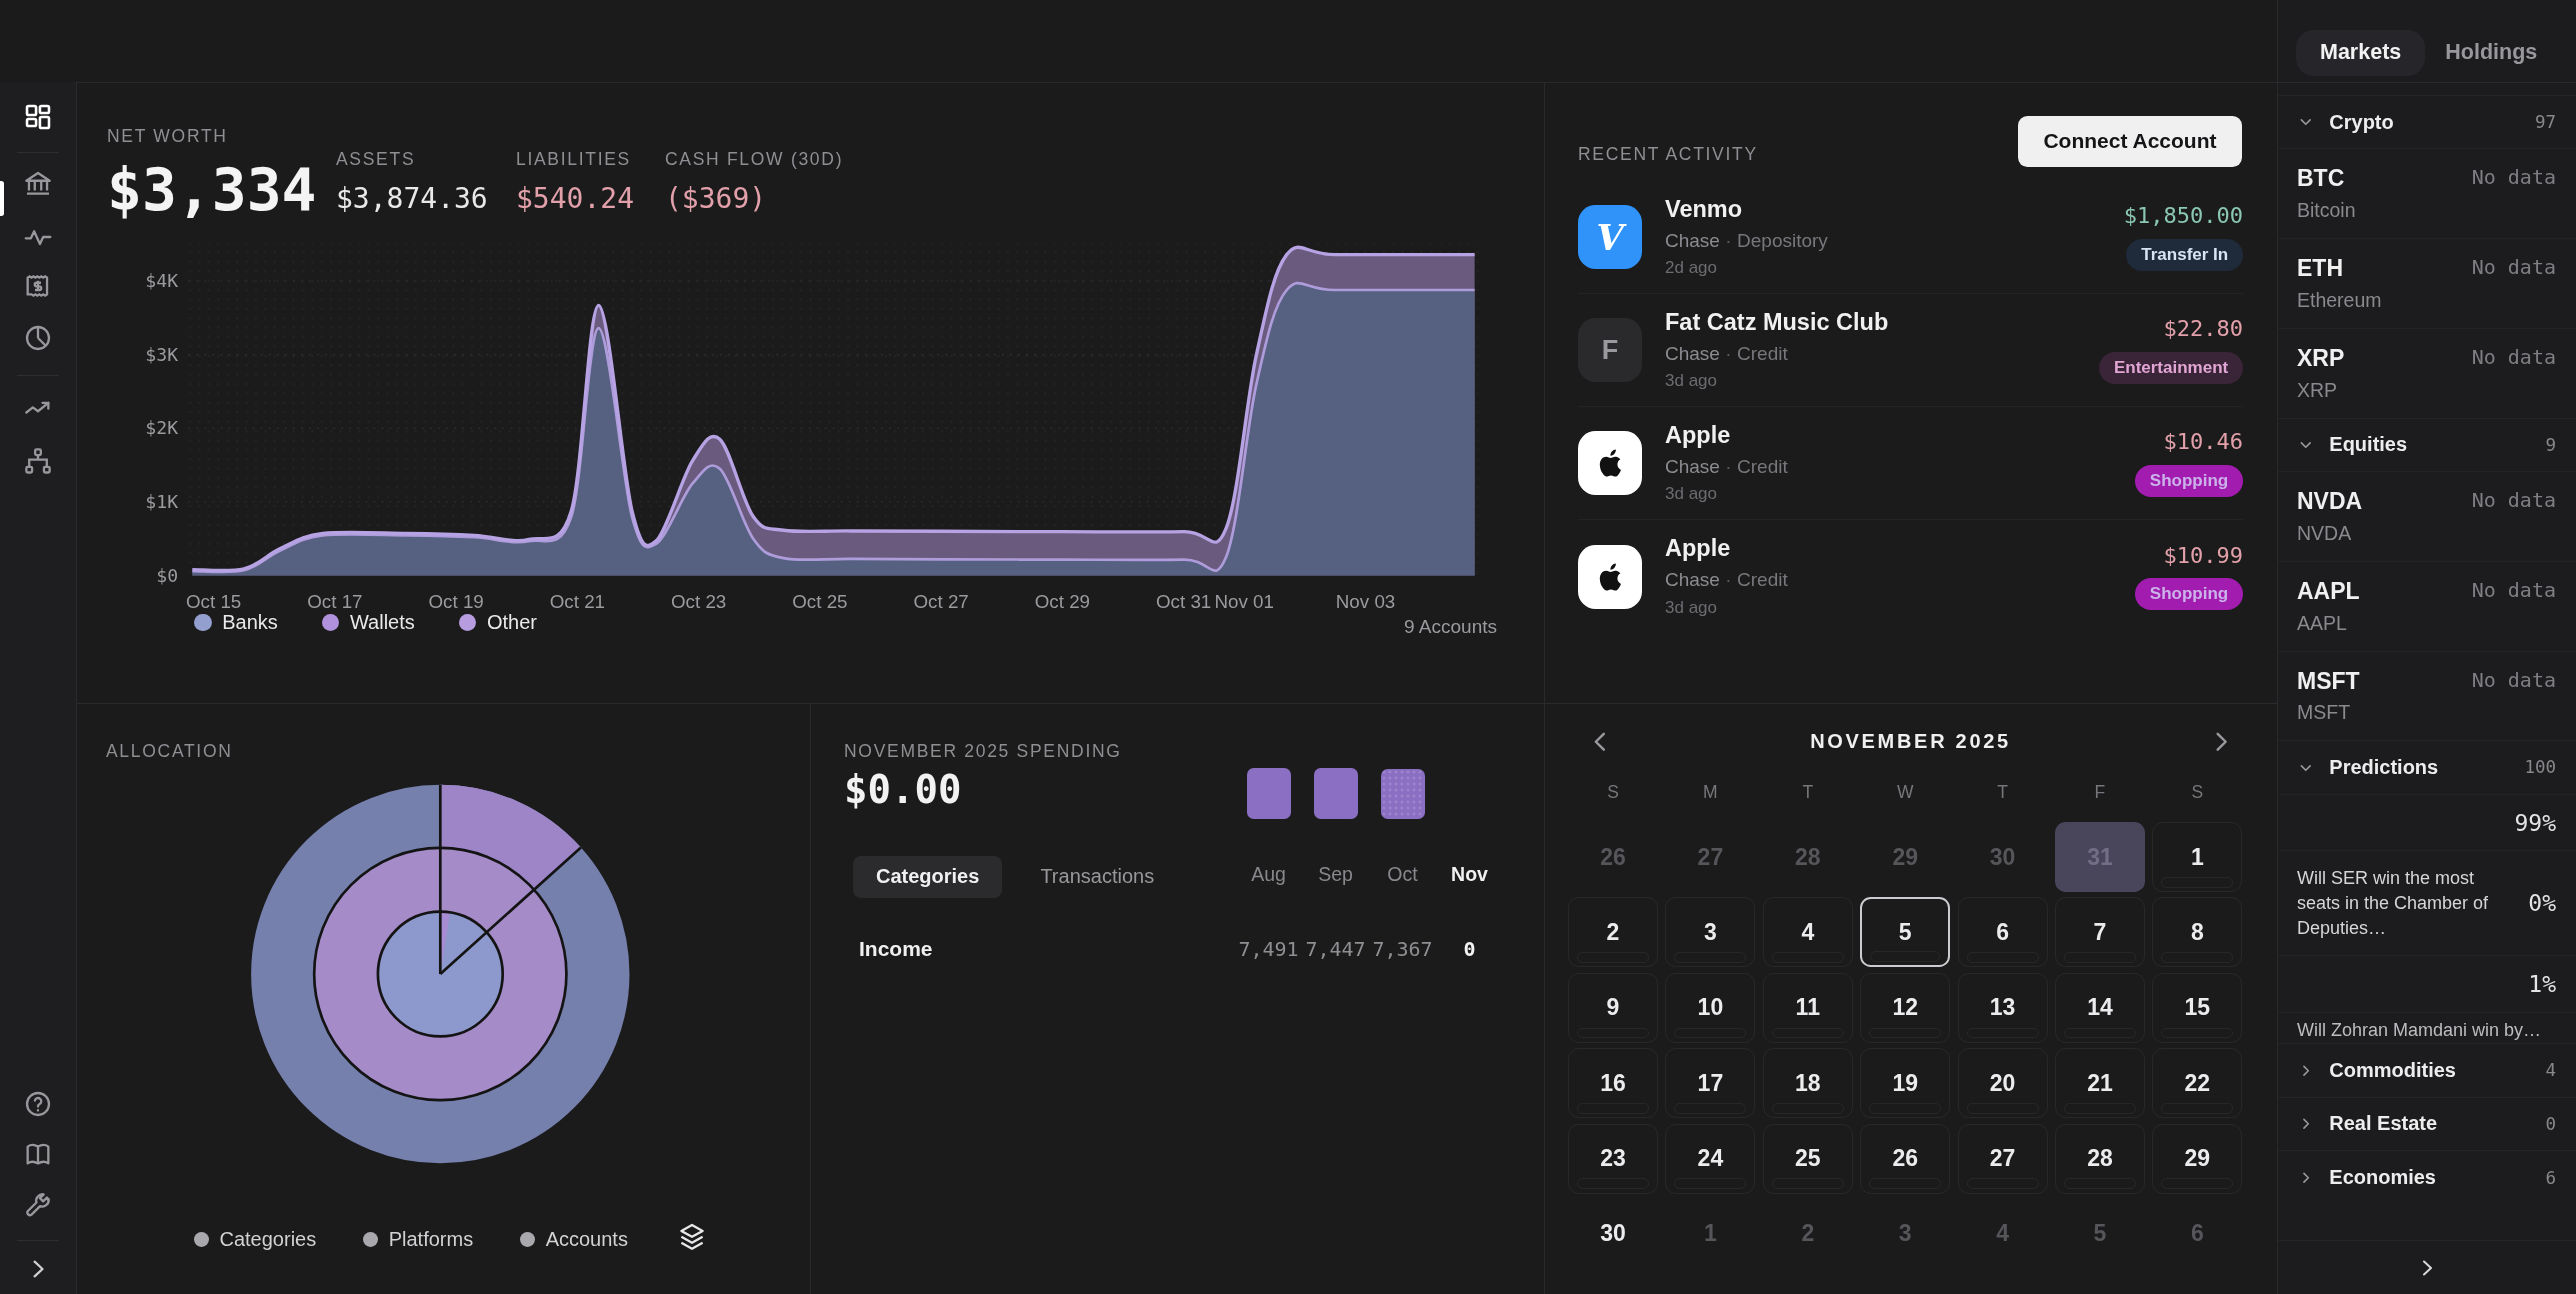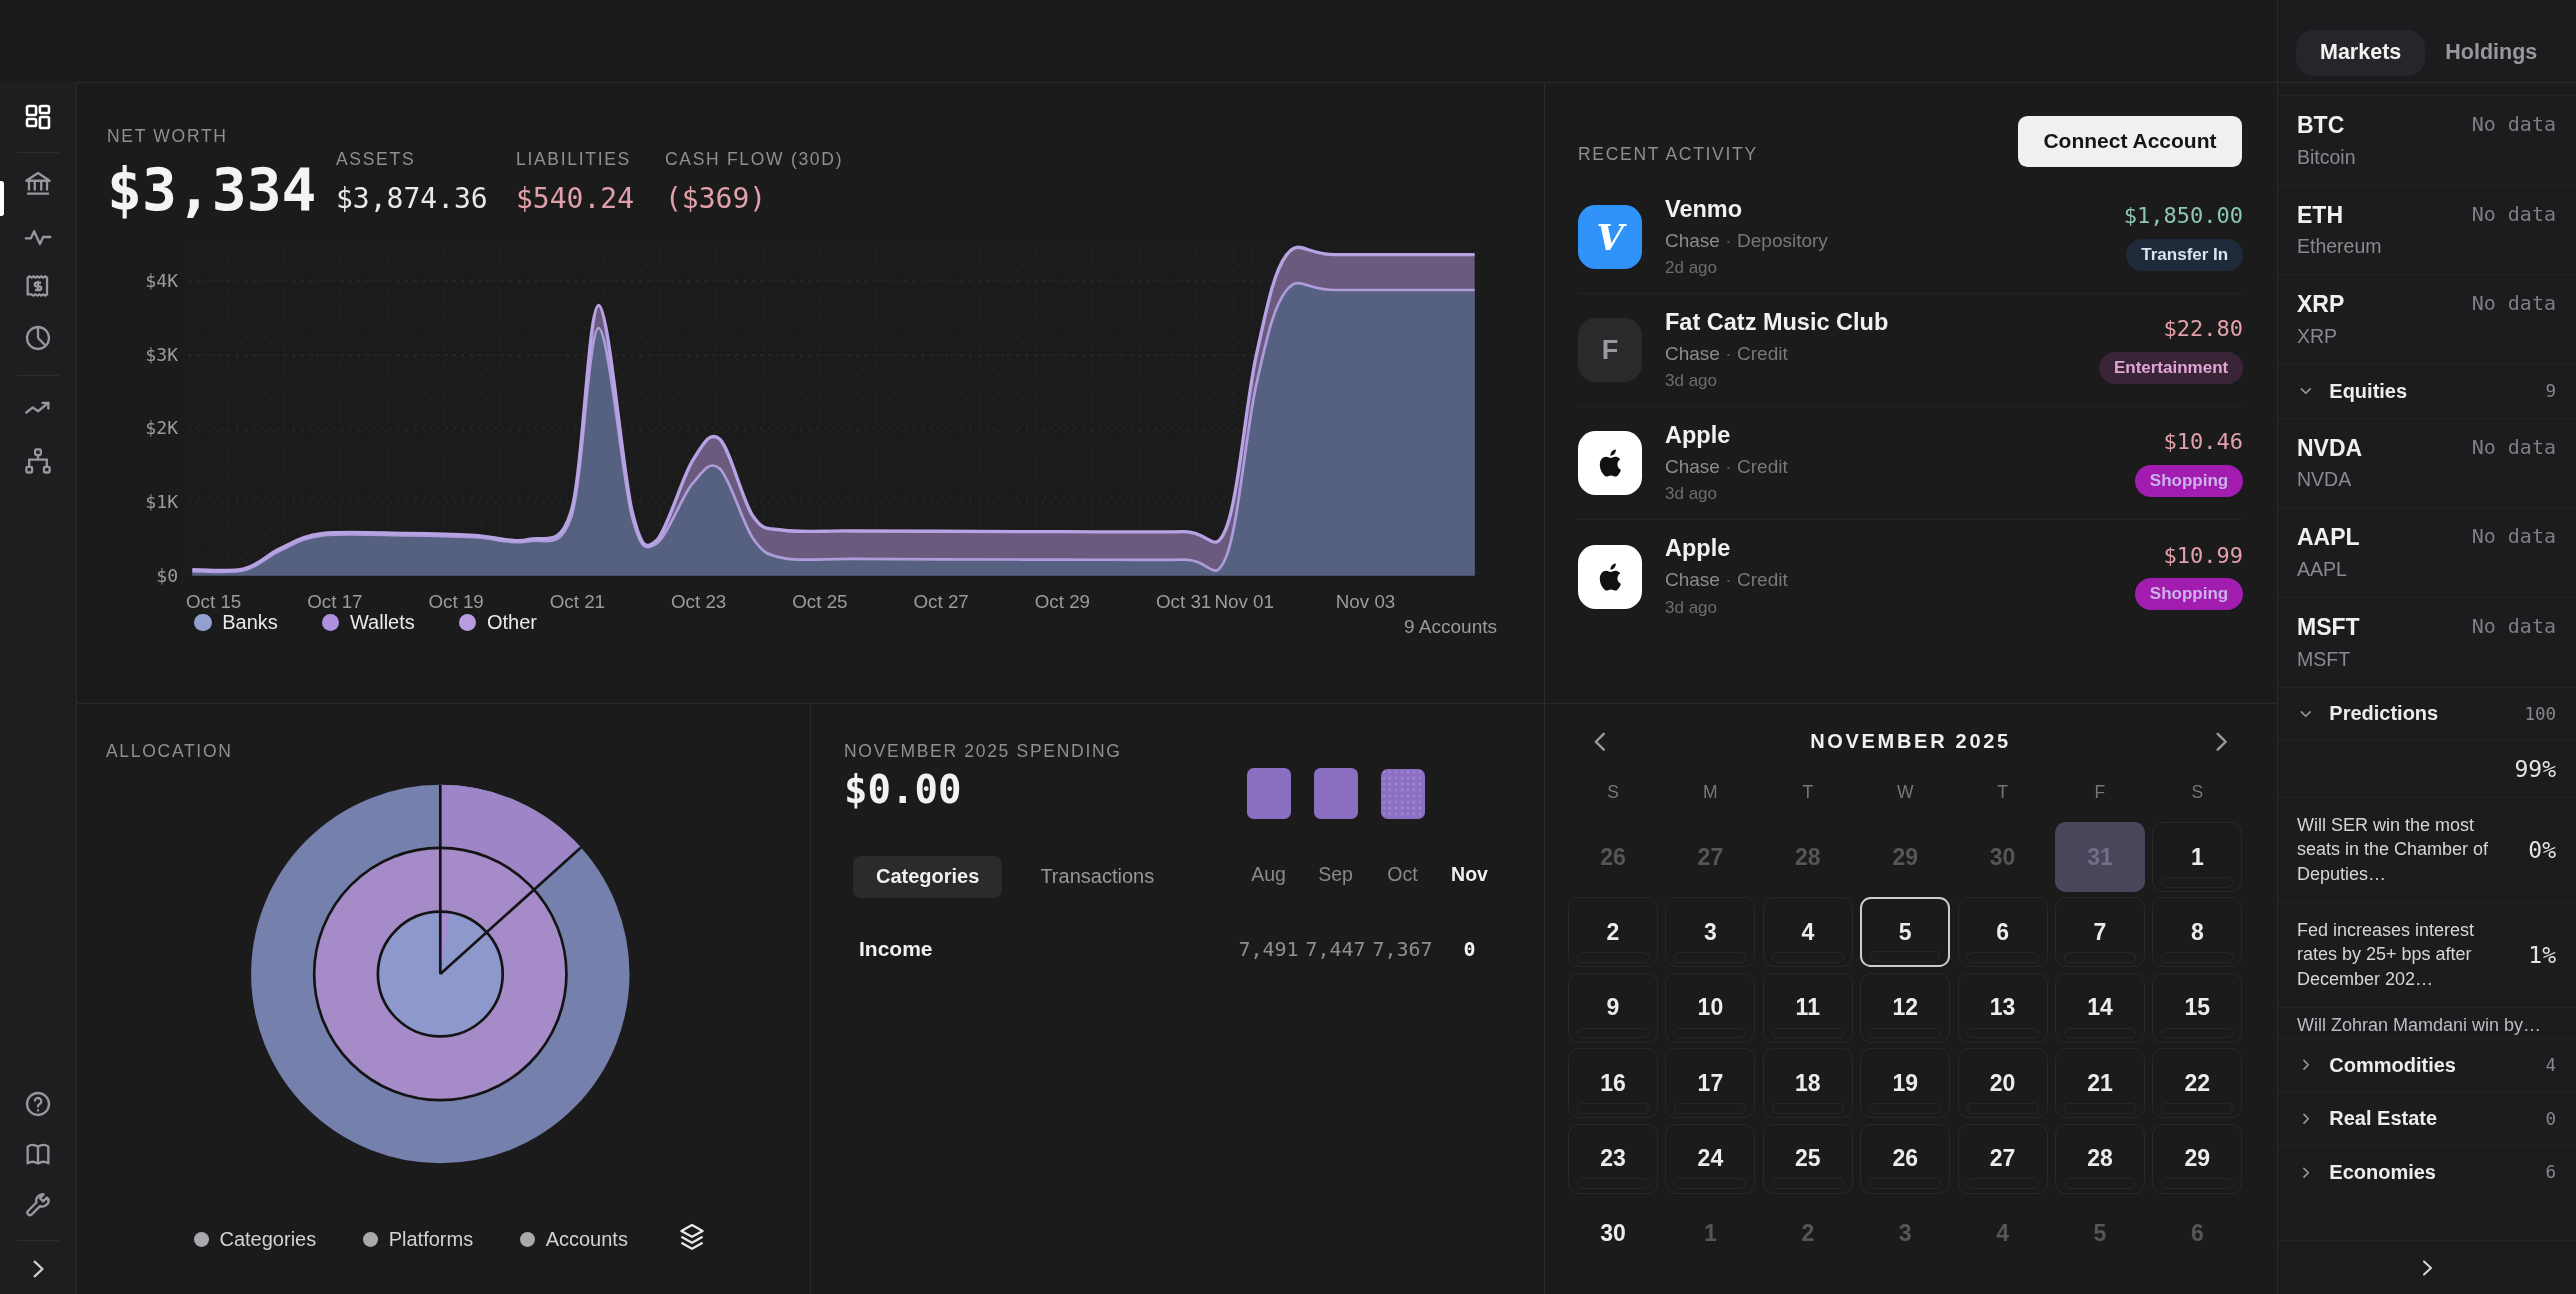--- a/index.html
+++ b/index.html
@@ -614,20 +614,27 @@
         </div>
       </div>
   </section>
 
   <aside class="mkts">
     <div class="mkt-tabs">
       <div class="mkt-tab-active">Markets</div>
       <div class="mkt-tab">Holdings</div>
     </div>
 
+    <div class="sec-hd">
+      <svg class="chev" viewBox="0 0 24 24" fill="none" stroke="currentColor" stroke-width="2.2">
+          <path d="M6 9.5l6 6 6-6" stroke-linecap="round" stroke-linejoin="round"></path>
+        </svg>
+      <span class="nm">Crypto</span>
+      <span class="cnt mono">97</span>
+    </div>
     <div>
 
     <div class="q-row">
           <div>
             <div class="q-sym">BTC</div>
             <div class="q-name">Bitcoin</div>
           </div>
           <div class="q-val mono">No data</div>
         </div>
         <div class="q-row">
@@ -688,21 +695,20 @@
     <div>
 
     <div class="p-row">
           <div class="p-pct mono">99%</div>
         </div>
         <div class="p-row">
           <div class="p-q">Will SER win the most seats in the Chamber of Deputies…</div>
           <div class="p-pct mono">0%</div>
         </div>
         <div class="p-row">
-          <div class="p-q">Fed increases interest rates by 25+ bps after December 202…</div>
           <div class="p-pct mono">1%</div>
         </div>
       </div>
     <div class="p-clip">Will Zohran Mamdani win by…</div>
 
     <div class="sec-hd">
       <svg class="chev" viewBox="0 0 24 24" fill="none" stroke="currentColor" stroke-width="2.2">
           <path d="M9.5 6l6 6-6 6" stroke-linecap="round" stroke-linejoin="round"></path>
         </svg>
       <span class="nm">Commodities</span>

